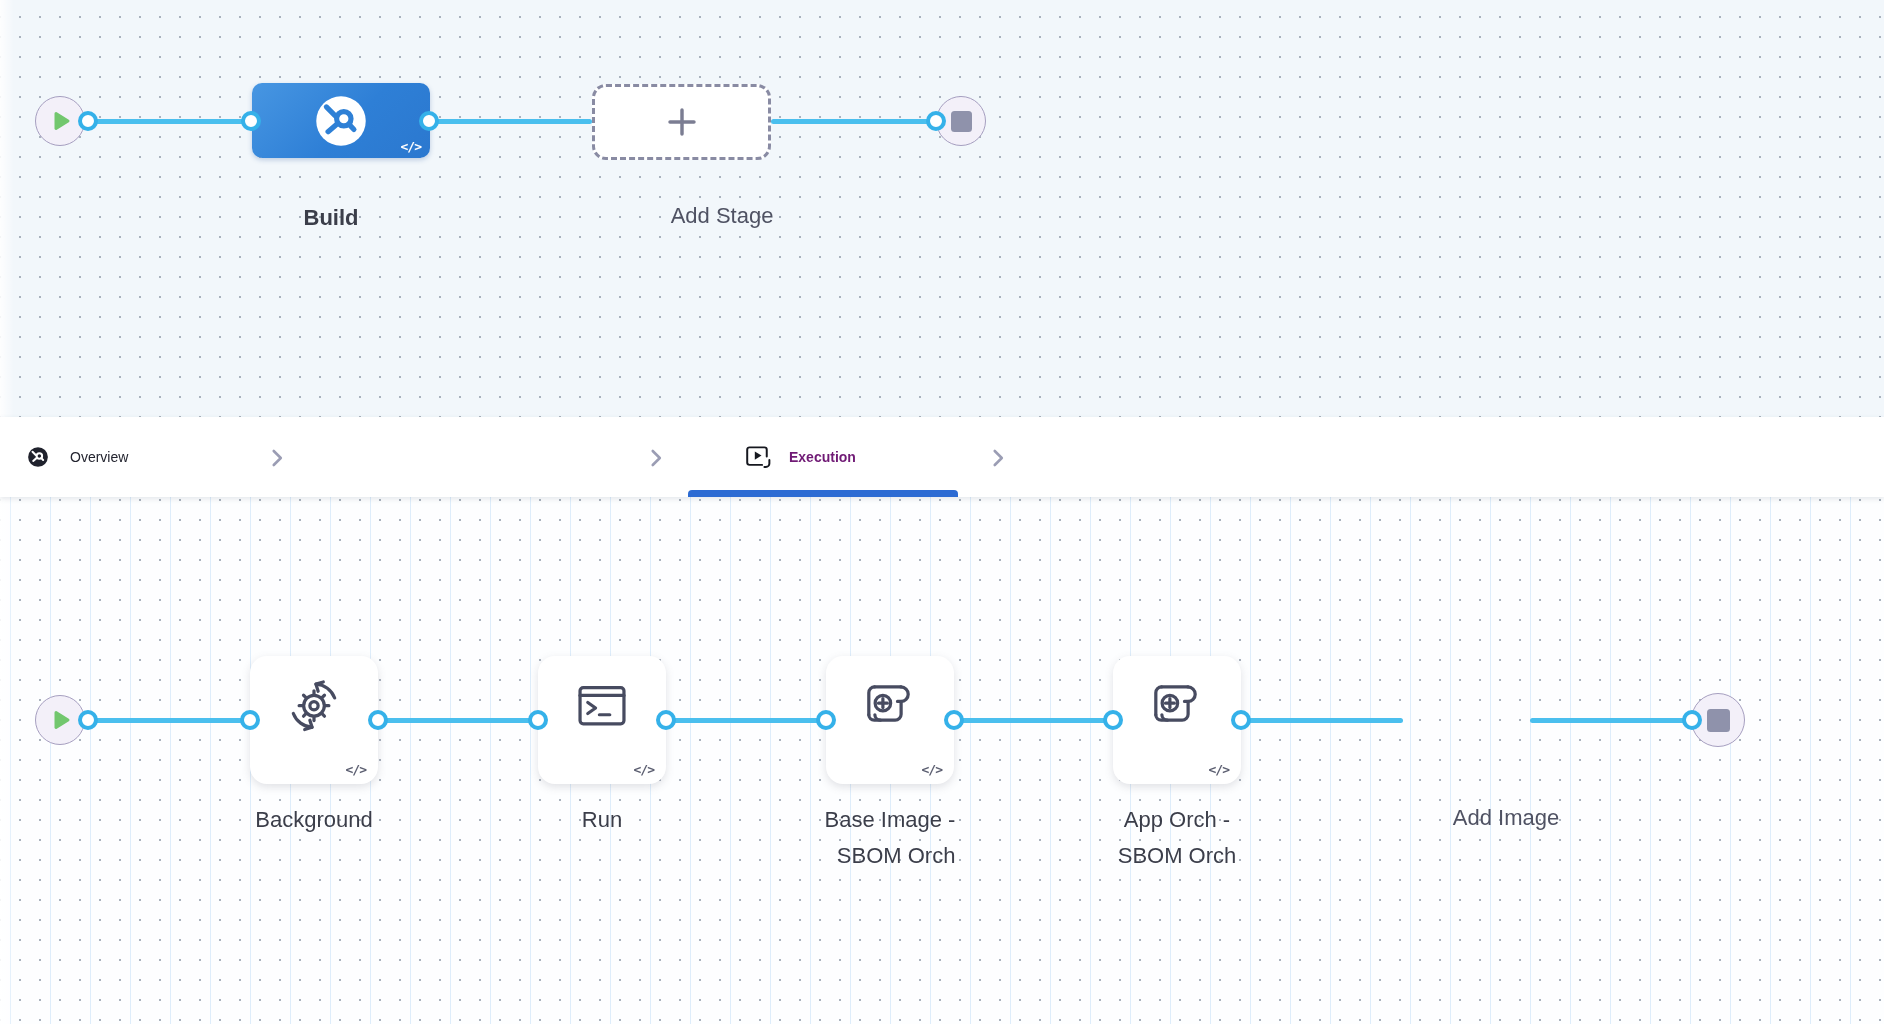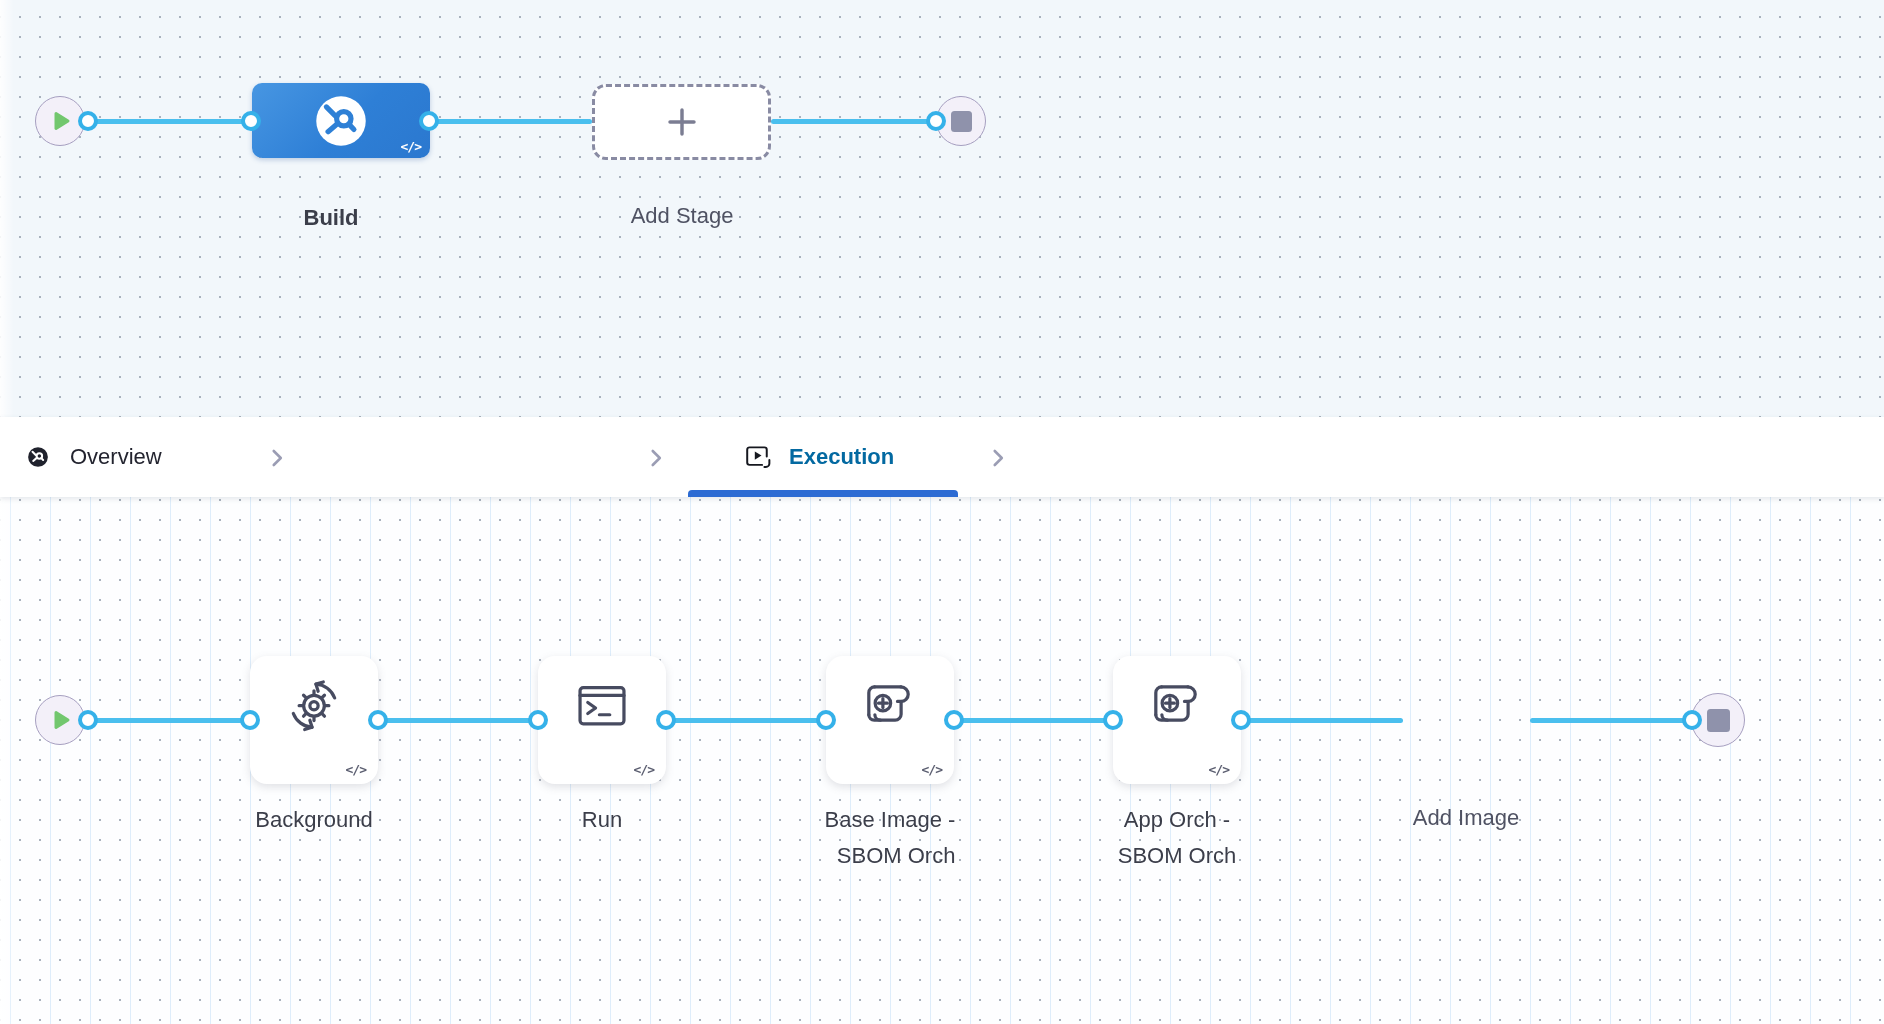--- a/index.html
+++ b/index.html
@@ -19,22 +19,22 @@
       radial-gradient(circle,#a9b2bd 1.1px,transparent 1.3px);
     background-size:40px 40px,20px 20px;
     background-position:10px 0,10px 13px;}
   .canvas-bottom::before{content:"";position:absolute;left:0;top:0;width:14px;height:100%;
     background:linear-gradient(to right,rgba(255,255,255,.9),rgba(255,255,255,0));}
 
   
   .tabbar{left:0;top:417px;width:1884px;height:80px;background:#fff;
     box-shadow:0 2px 5px rgba(80,90,110,.14);z-index:10;}
   .tab{position:absolute;top:0;height:80px;display:flex;align-items:center;}
-  .tab .lbl{font-size:22px;color:#23242f;white-space:nowrap;}
-  .tab.active .lbl{font-weight:700;color:#0369a1;}
+  .tab .lbl{font-size:14px;color:#23242f;white-space:nowrap;}
+  .tab.active .lbl{font-weight:700;color:#701a75;}
   .tab-underline{position:absolute;left:688px;top:73px;width:270px;height:7px;
     background:#2c6bd3;border-radius:4px 4px 0 0;}
   .chev{position:absolute;top:28px;}
 
   
   .edge{position:absolute;height:5px;background:#4abfee;border-radius:3px;z-index:1;}
   .port{position:absolute;width:12px;height:12px;background:#fff;border:4px solid #35b1e9;
     border-radius:50%;transform:translate(-50%,-50%);z-index:6;}
 
   
@@ -54,21 +54,21 @@
     display:flex;align-items:center;justify-content:center;z-index:3;}
   .add-stage{left:592px;top:84px;width:179px;height:76px;border-radius:14px;}
 
   .step-card{position:absolute;top:656px;width:128px;height:128px;background:#fff;
     border-radius:17px;box-shadow:0 3px 9px rgba(96,97,112,.18);z-index:3;}
   .step-card .code-glyph{right:12px;bottom:7px;color:#5b5e70;}
   .step-card svg.step-ic{position:absolute;left:33px;top:20px;}
 
   .node-label{position:absolute;transform:translateX(-50%);font-size:22px;color:#3b3e4a;
     text-align:center;line-height:36px;white-space:nowrap;z-index:2;}
-  .add-label{color:#4f5263;}
+  .add-label{color:#4f5263;margin-left:40px;}
 </style>
 </head>
 <body>
 
 <div class="abs canvas-top">
 
   <div class="edge" style="left:88px;top:118.5px;width:164px;"></div>
   <div class="edge" style="left:430px;top:118.5px;width:162px;"></div>
   <div class="edge" style="left:771px;top:118.5px;width:165px;"></div>
 

